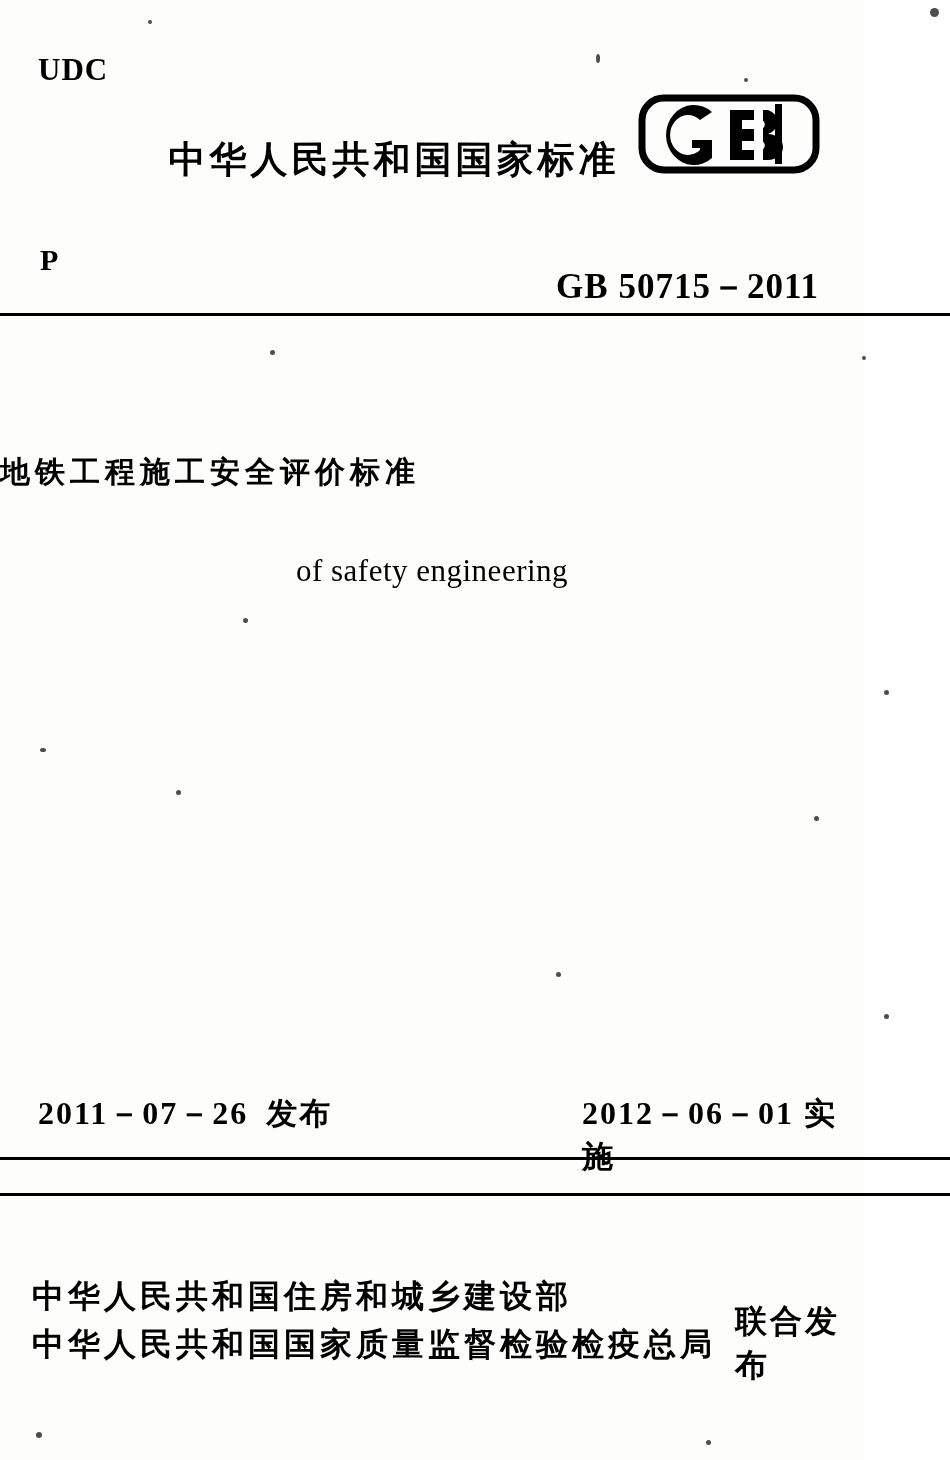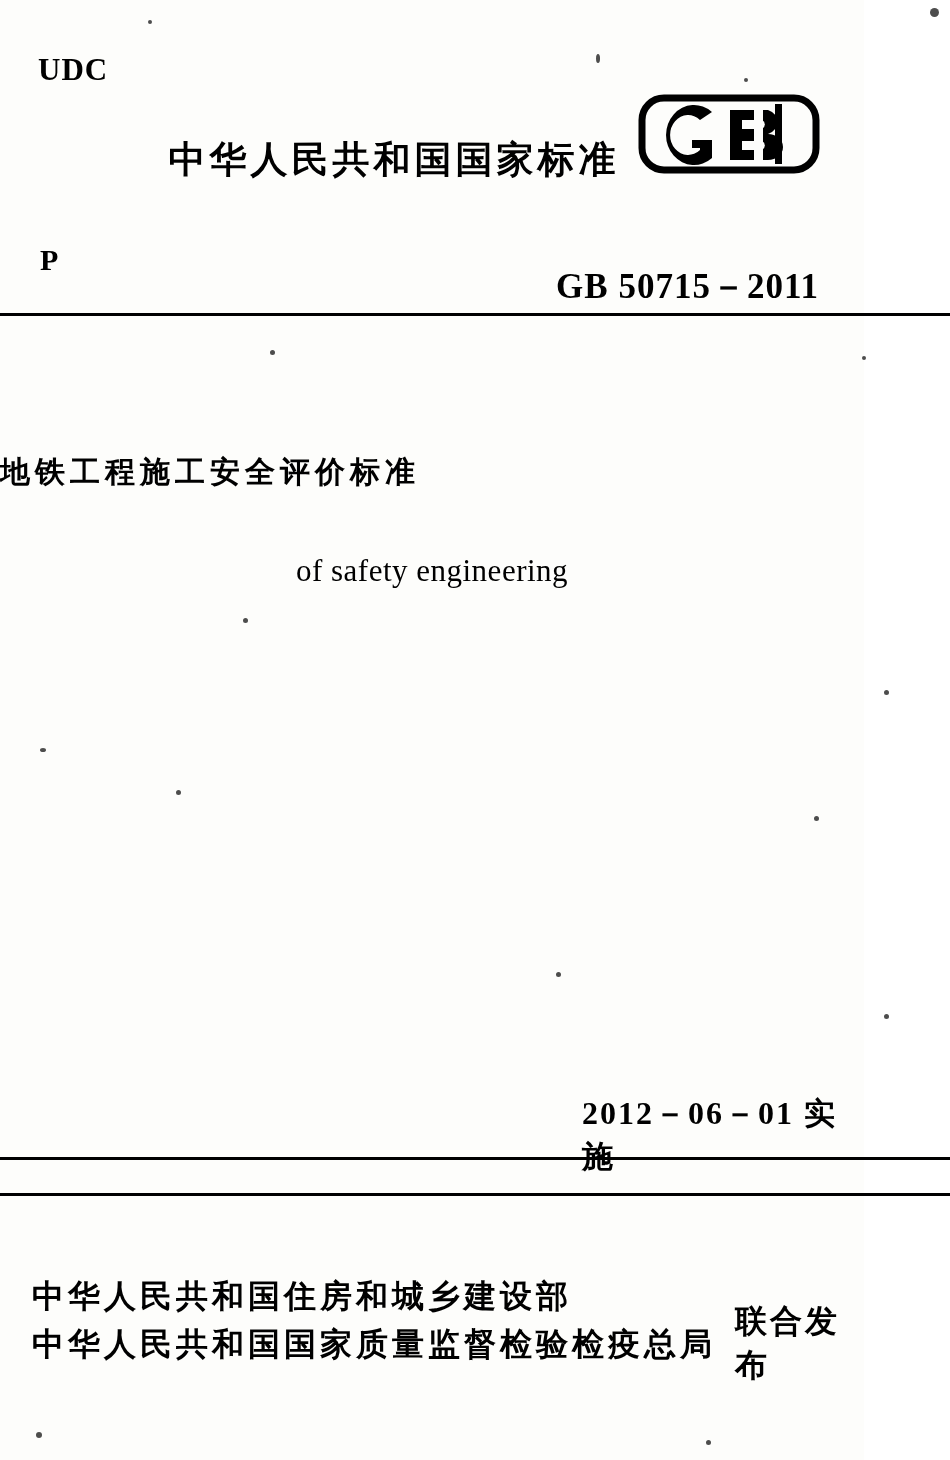--- a/index.html
+++ b/index.html
@@ -210,20 +210,23 @@
 
   <div class="rule rule-1"></div>
 
   <div class="main-title">地铁工程施工安全评价标准</div>
 
   <div class="sub-title">
     <div>of safety engineering</div>
   </div>
 
   <div class="date-row">
+    <div class="date-issue">
+      <span>2011－07－26</span><span class="cn">发布</span>
+    </div>
     <div class="date-effective">
       <span>2012－06－01</span><span class="cn">实施</span>
     </div>
   </div>
 
   <div class="rule rule-2"></div>
   <div class="rule rule-3"></div>
 
   <div class="publishers">
     <div>中华人民共和国住房和城乡建设部</div>

